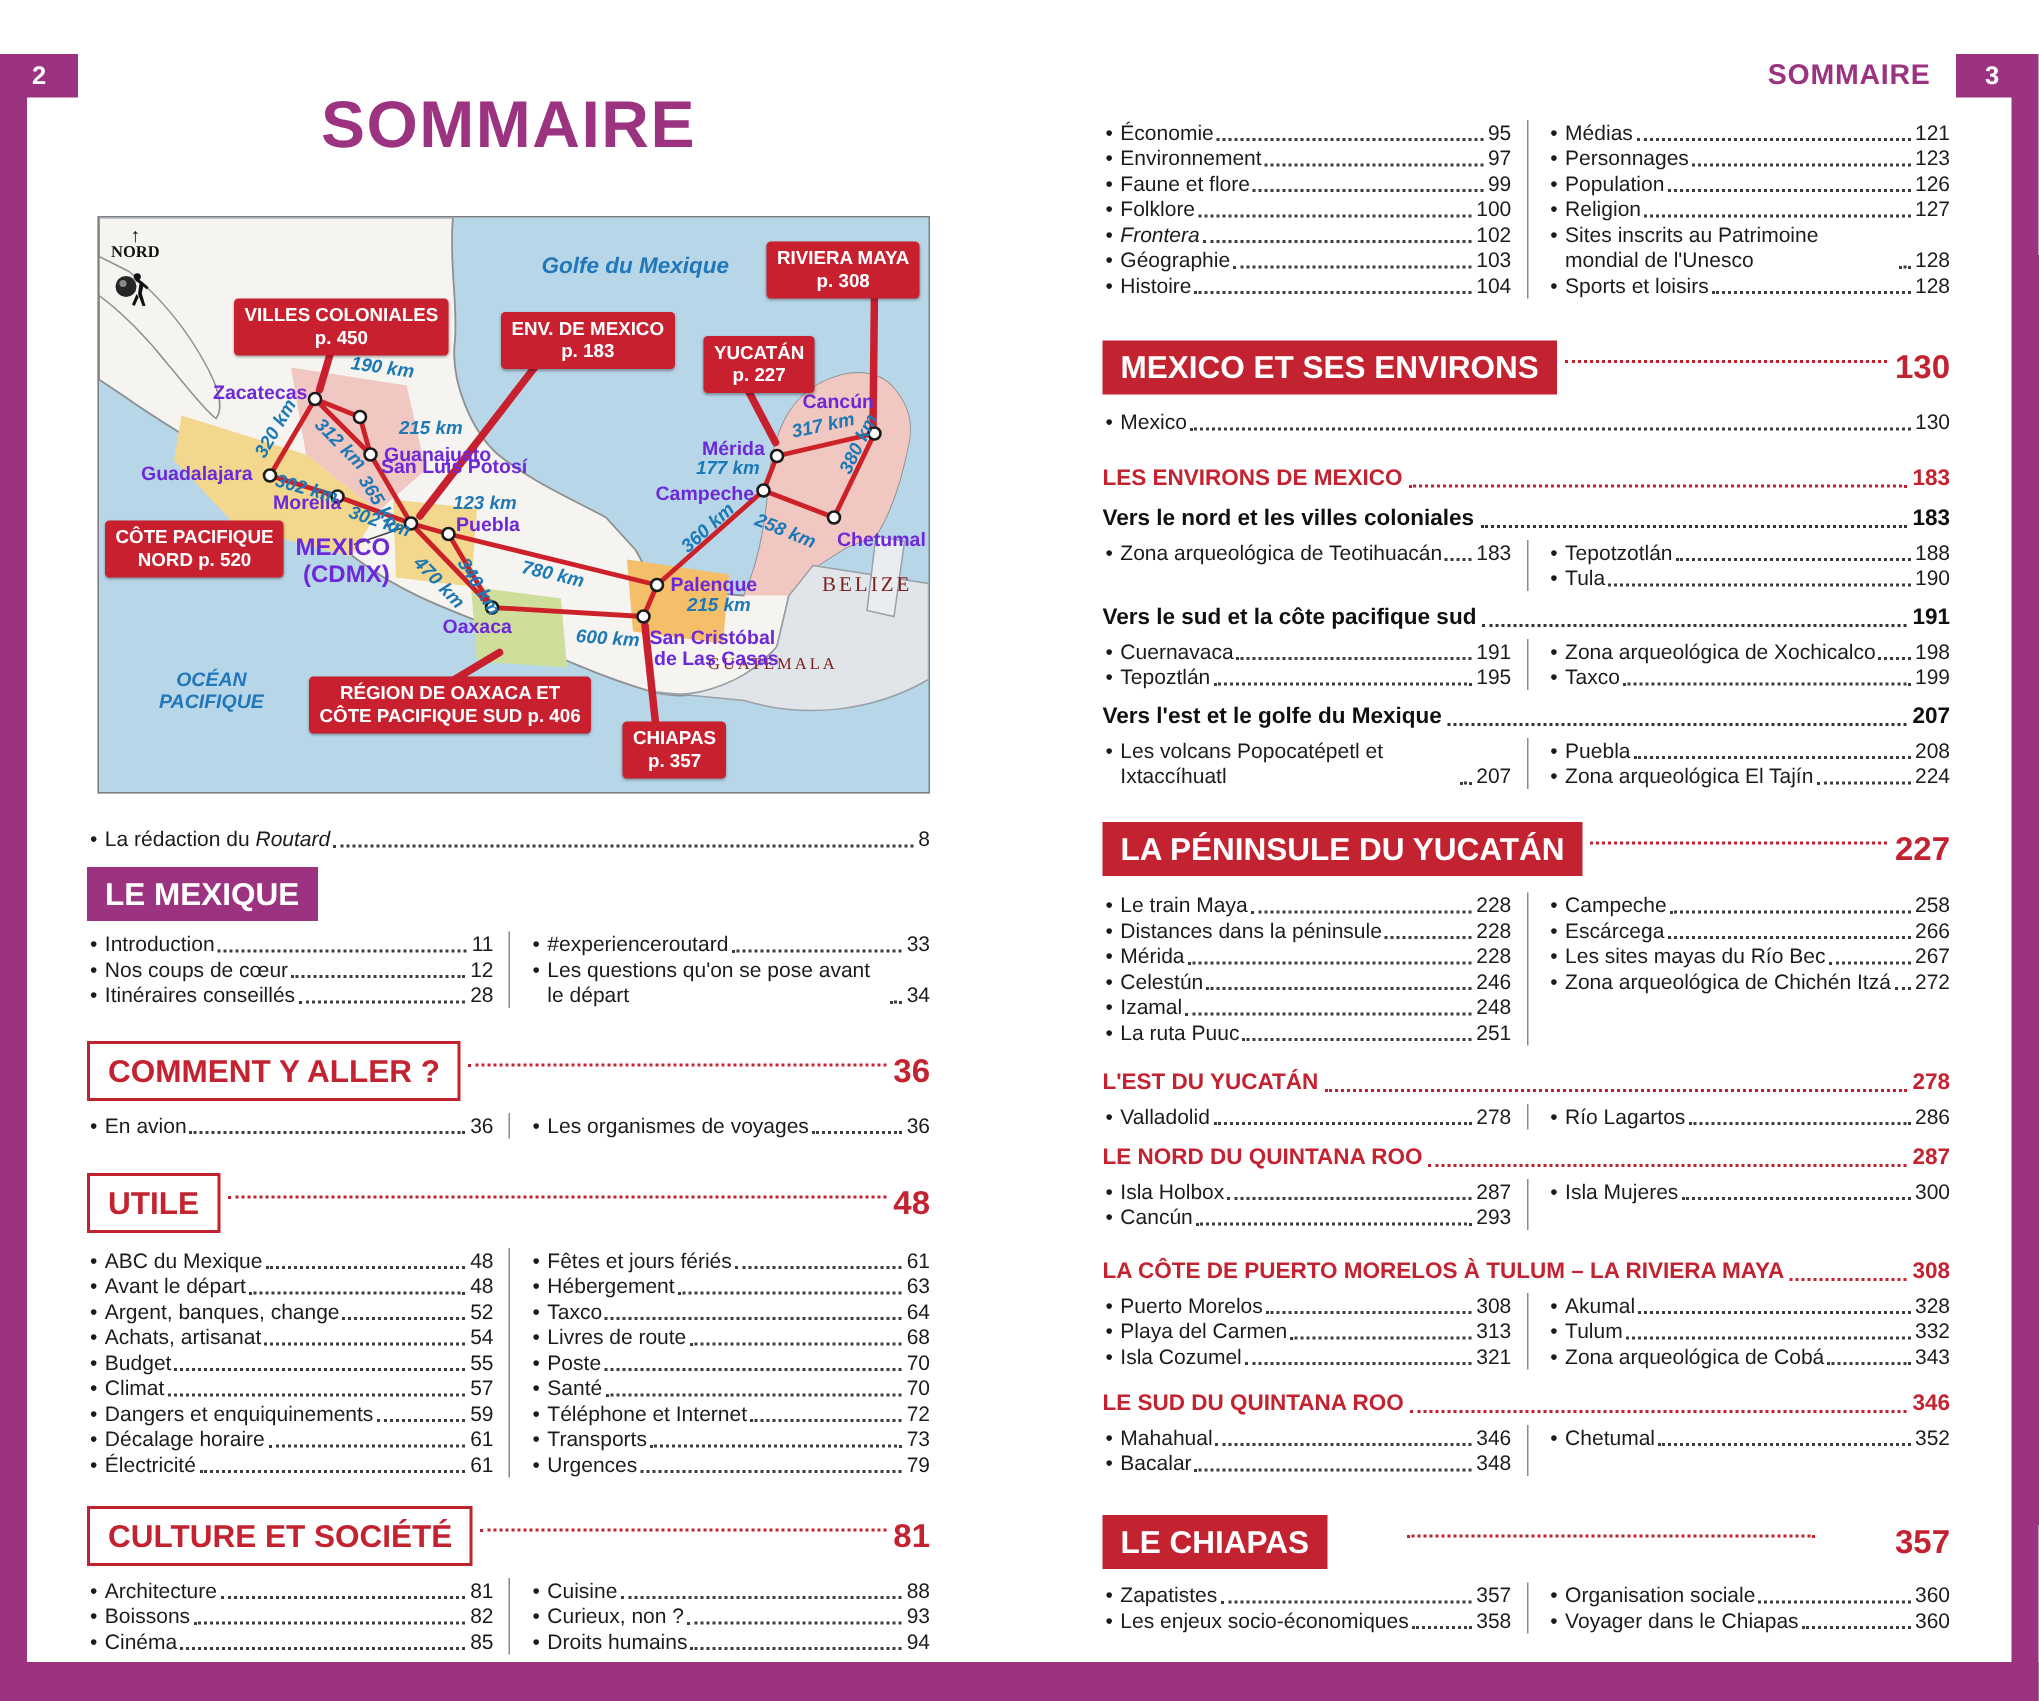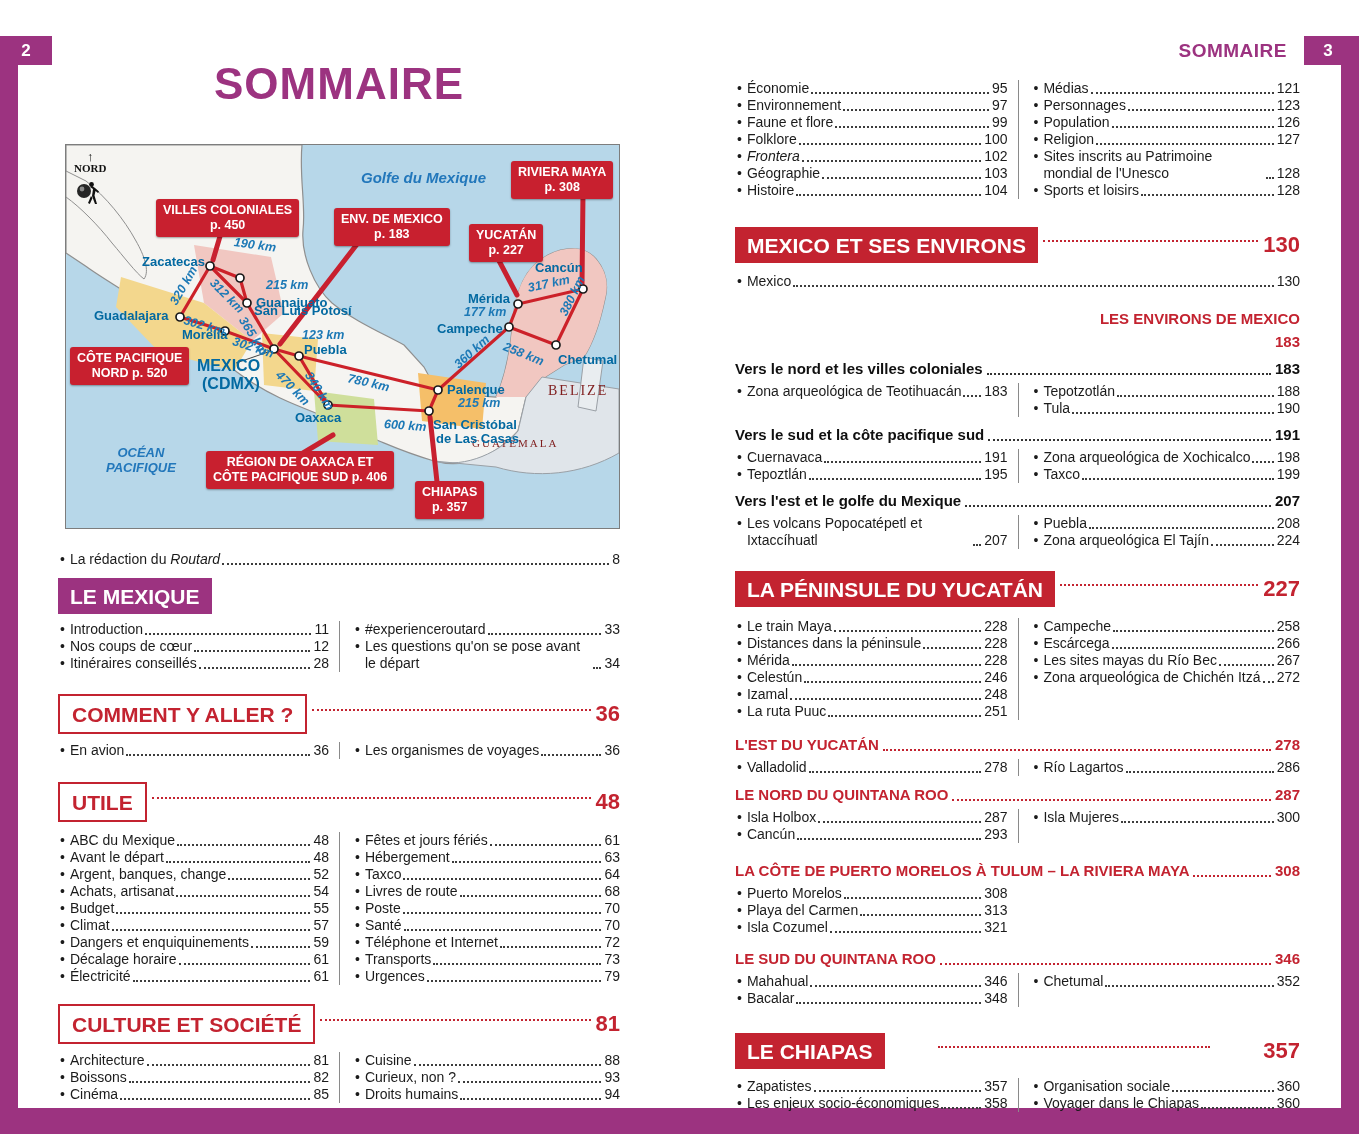--- a/index.html
+++ b/index.html
@@ -41,29 +41,29 @@
   .sub{display:flex;align-items:flex-end;font-weight:bold;font-size:15px;line-height:18px;}
   .sub .lead{flex:1;margin:0 4px 3px;}
   .sub.red{color:#c32330;}
   .sub.red .lead{border-bottom:2px dotted #c32330;}
   .sub.red .spg{color:#c32330;font-weight:bold;}
   .sub.blk{color:#101010;}
   .sub.blk .lead{border-bottom:2px dotted #333;}
   .sub.blk .spg{color:#101010;font-weight:bold;}
   
   .mt7{margin-top:7px;}.mt9{margin-top:9px;}.mt10{margin-top:10px;}.mt11{margin-top:11px;}
-  .mt14{margin-top:14px;}.mt16{margin-top:16px;}.mt19{margin-top:19px;}.mt20{margin-top:20px;flex-direction:column;}
+  .mt14{margin-top:14px;}.mt16{margin-top:16px;}.mt19{margin-top:19px;}.mt20{margin-top:20px;}
   .mt22{margin-top:22px;}.mt23{margin-top:23px;}.mt26{margin-top:26px;gap:48px;}.mt28{margin-top:28px;}
   .mt5{margin-top:5px;}.mt8{margin-top:8px;}
   
   .map{position:relative;width:553px;height:383px;margin:36px 0 0 7px;border:1px solid #7d7d7d;
        overflow:hidden;background:#b7d7e9;}
   .map svg.base{position:absolute;left:0;top:0;}
   .m{position:absolute;white-space:nowrap;}
-  .city{font-weight:bold;font-size:13px;color:#0369a1;}
+  .city{font-weight:bold;font-size:13px;color:#6d28d9;}
   .city.big{font-size:16px;}
   .dist{color:#1d79b6;font-weight:bold;font-style:italic;font-size:12.5px;transform-origin:left center;}
   .sea{color:#2277bb;font-weight:bold;font-style:italic;}
   .country{font-family:"Liberation Serif",serif;font-weight:normal;color:#7f1d1d;letter-spacing:2px;}
   .callout{position:absolute;background:#c8202f;color:#fff;font-weight:bold;font-size:12.5px;
            line-height:1.2;text-align:center;padding:4px 7px;border-radius:3px;
            box-shadow:0 1px 2px rgba(0,0,0,.35);}
   .compass{position:absolute;left:8px;top:5px;text-align:center;color:#111;
            font-family:"Liberation Serif",serif;font-weight:bold;font-size:11px;line-height:1;}
   .compass .arr{display:block;font-size:13px;}
@@ -780,20 +780,39 @@
     <span class="dots"></span>
     <span class="pg">313</span>
   </div>
 
   <div class="toc-item">
     <span class="lbl">Isla Cozumel</span>
     <span class="dots"></span>
     <span class="pg">321</span>
   </div>
 </div>
+    <div class="col">
+  <div class="toc-item">
+    <span class="lbl">Akumal</span>
+    <span class="dots"></span>
+    <span class="pg">328</span>
+  </div>
+
+  <div class="toc-item">
+    <span class="lbl">Tulum</span>
+    <span class="dots"></span>
+    <span class="pg">332</span>
+  </div>
+
+  <div class="toc-item">
+    <span class="lbl">Zona arqueológica de Cobá</span>
+    <span class="dots"></span>
+    <span class="pg">343</span>
+  </div>
+</div>
   </div>
 
   <div class="sub red mt14">
     <span>LE SUD DU QUINTANA ROO</span>
     <span class="lead"></span>
     <span class="spg">346</span>
   </div>
   <div class="cols mt5">
     <div class="col">
   <div class="toc-item">

